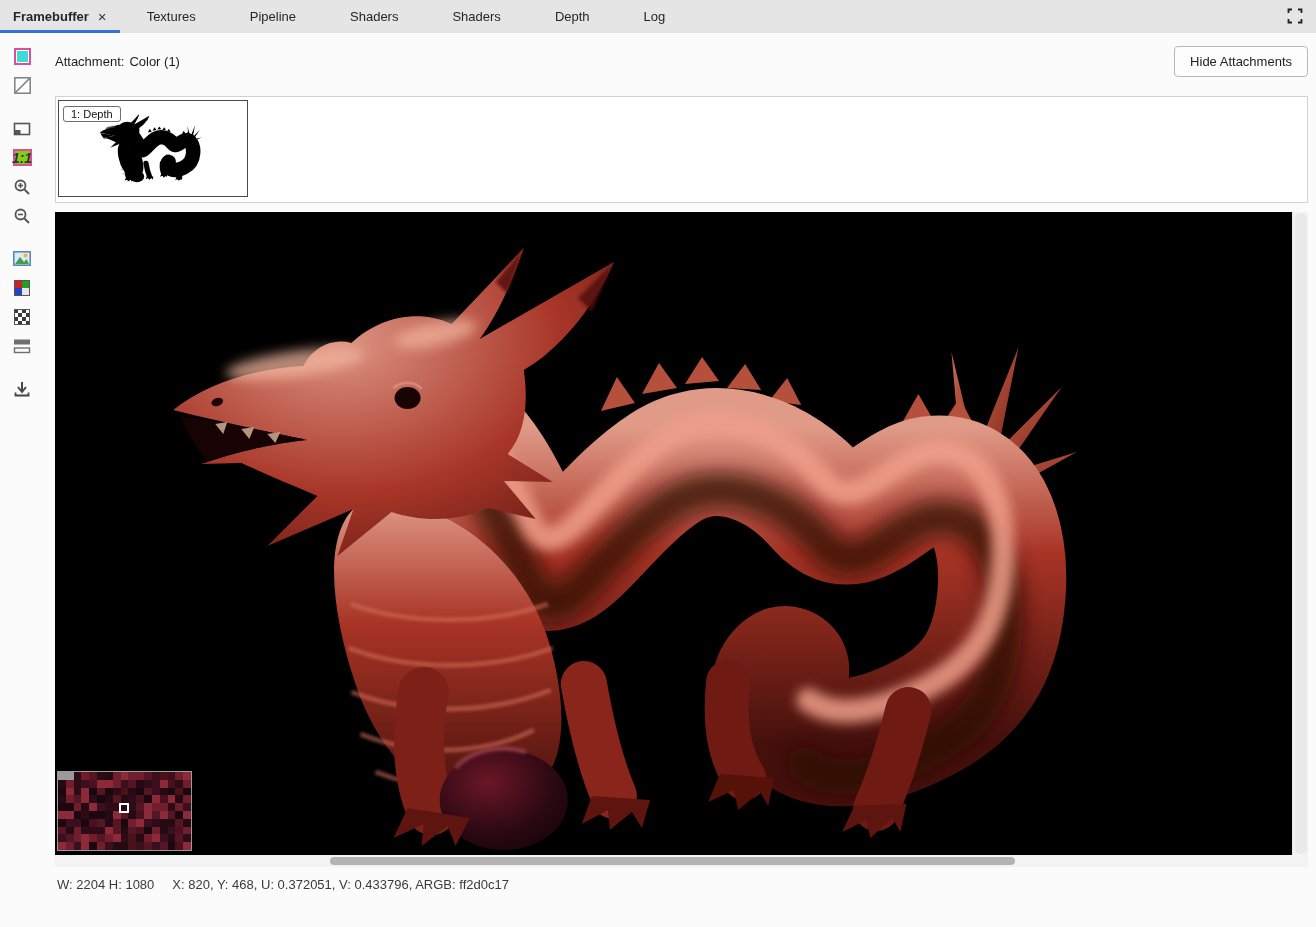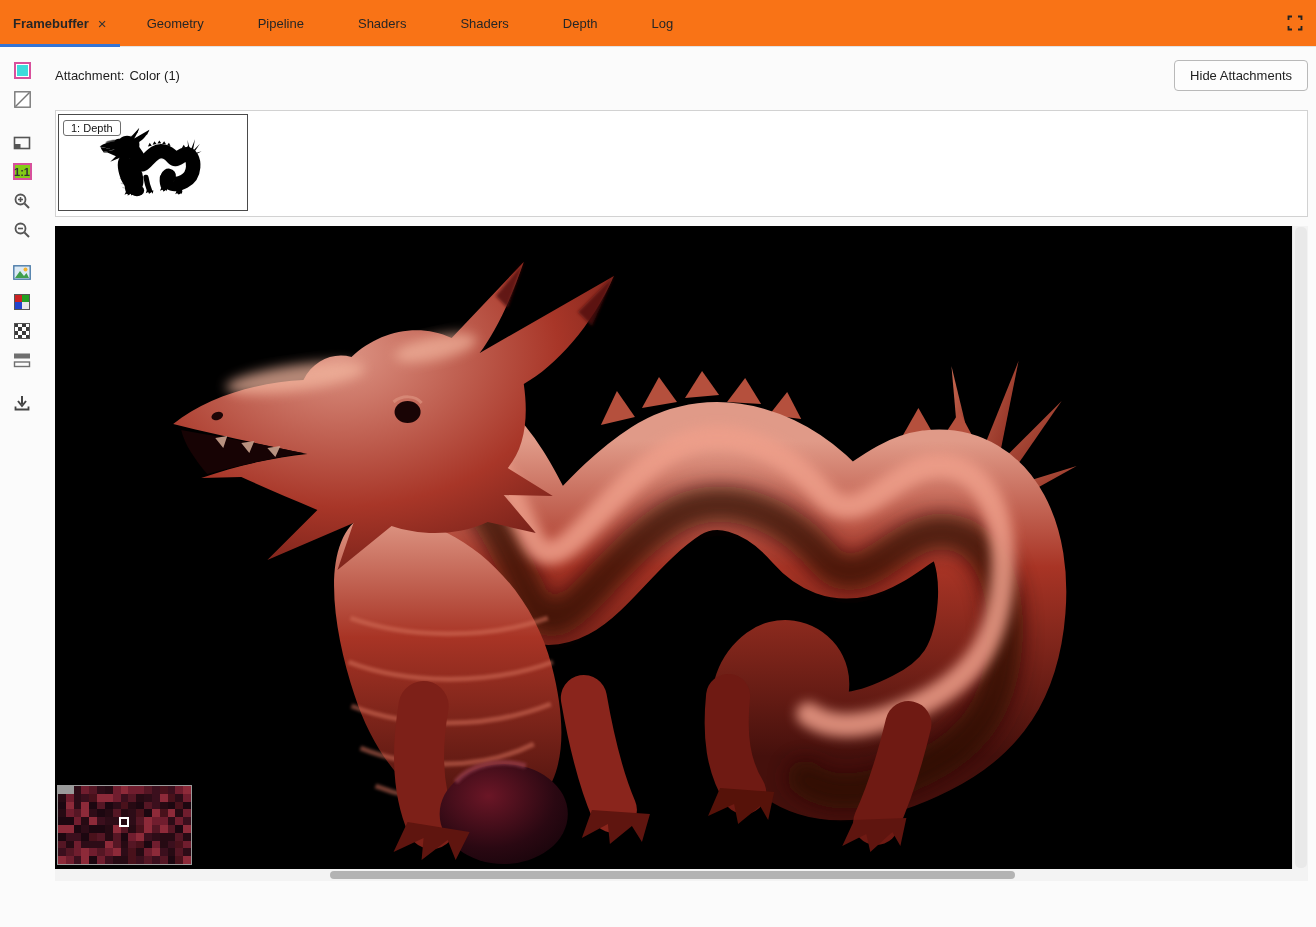--- a/index.html
+++ b/index.html
@@ -1,33 +1,33 @@
 <!DOCTYPE html>
 <html style="--accent: #d8509c; --tab_underline: #3574d4; --swatch: #3ddbdb;"><head>
 <meta charset="utf-8">
 <style>
   * { margin:0; padding:0; box-sizing:border-box; }
   html,body { width:1316px; height:927px; }
   body { font-family:"Liberation Sans", sans-serif; background:#fbfbfb; color:#1e1e1e; overflow:hidden; }
 
   
-  .tabbar { display:flex; align-items:stretch; height:47px; background:#f97316; border-bottom:1px solid #e2e2e2; }
+  .tabbar { display:flex; align-items:stretch; height:33px; background:#e5e5e5; border-bottom:1px solid #e2e2e2; }
   .tab { position:relative; display:flex; align-items:center; gap:9px; padding:0 27px; font-size:13px; color:#262626; cursor:default; white-space:nowrap; }
   .tab.active { font-weight:bold; padding:0 13px; }
   .tab-underline { position:absolute; left:0; right:0; bottom:-1px; height:3px; background:var(--tab_underline,#3574d4); }
   .tab-close { font-size:15px; line-height:1; color:#333; font-weight:normal; }
   .fullscreen-btn { margin-left:auto; display:flex; align-items:center; padding:0 13px; }
 
   
   .workspace { display:flex; height:894px; }
   .side-toolbar { width:44px; padding:13px 0 0 10px; display:flex; flex-direction:column; gap:8px; flex:none; }
   .tool { width:24px; height:21px; display:flex; align-items:center; justify-content:center; }
   .tool.gap { margin-top:14px; }
   .swatch-box { width:17px; height:17px; background:var(--swatch,#3ddbdb); border:2px solid var(--accent,#d8509c); box-shadow:inset 0 0 0 1px #ffffff; }
-  .one2one { width:19px; height:17px; border:2px solid var(--accent,#d8509c); background:#84cc16; font-size:11px; font-weight:bold; color:#333; display:flex; align-items:center; justify-content:center; }
+  .one2one { width:19px; height:17px; border:2px solid var(--accent,#d8509c); background:#84cc16; font-size:14px; font-weight:bold; color:#333; display:flex; align-items:center; justify-content:center;font-style:italic; }
 
   .main-col { flex:1; padding:0 8px 0 11px; display:flex; flex-direction:column; }
 
   .subheader { height:56px; display:flex; align-items:center; }
   .att-text { font-size:13px; color:#1c1c1c; }
   .att-text .val { margin-left:5px; }
   .hide-btn { margin-left:auto; height:31px; padding:0 15px; font-size:13px; font-family:inherit; background:#fdfdfd; border:1px solid #b9b9b9; border-radius:4px; color:#222; }
 
   
   .strip { margin-top:7px; border:1px solid #d2d2d2; background:#ffffff; height:107px; display:flex; align-items:flex-start; padding:3px 2px; gap:6px; }
@@ -149,21 +149,21 @@
 
 <div class="app">
 
   <div class="tabbar">
     <div class="tab active">
       <span>Framebuffer</span>
       <span class="tab-close">×</span>
       <span class="tab-underline"></span>
     </div>
     <div class="tab">
-        <span>Geometry</span>
+        <span>Textures</span>
       </div>
     <div class="tab">
         <span>Pipeline</span>
       </div>
     <div class="tab">
         <span>Shaders</span>
       </div>
     <div class="tab">
         <span>Shaders</span>
       </div>
@@ -466,16 +466,20 @@
         </div>
         <div class="vscroll">
           <div class="vthumb"></div>
         </div>
         <div class="hscroll">
           <div class="hthumb"></div>
         </div>
         <div class="corner"></div>
       </div>
 
+      <div class="statusbar">
+        <span>W: 2204 H: 1080</span>
+        <span>X: 820, Y: 468, U: 0.372051, V: 0.433796, ARGB: ff2d0c17</span>
+      </div>
 
     </div>
   </div>
 </div>
 
 </body></html>

